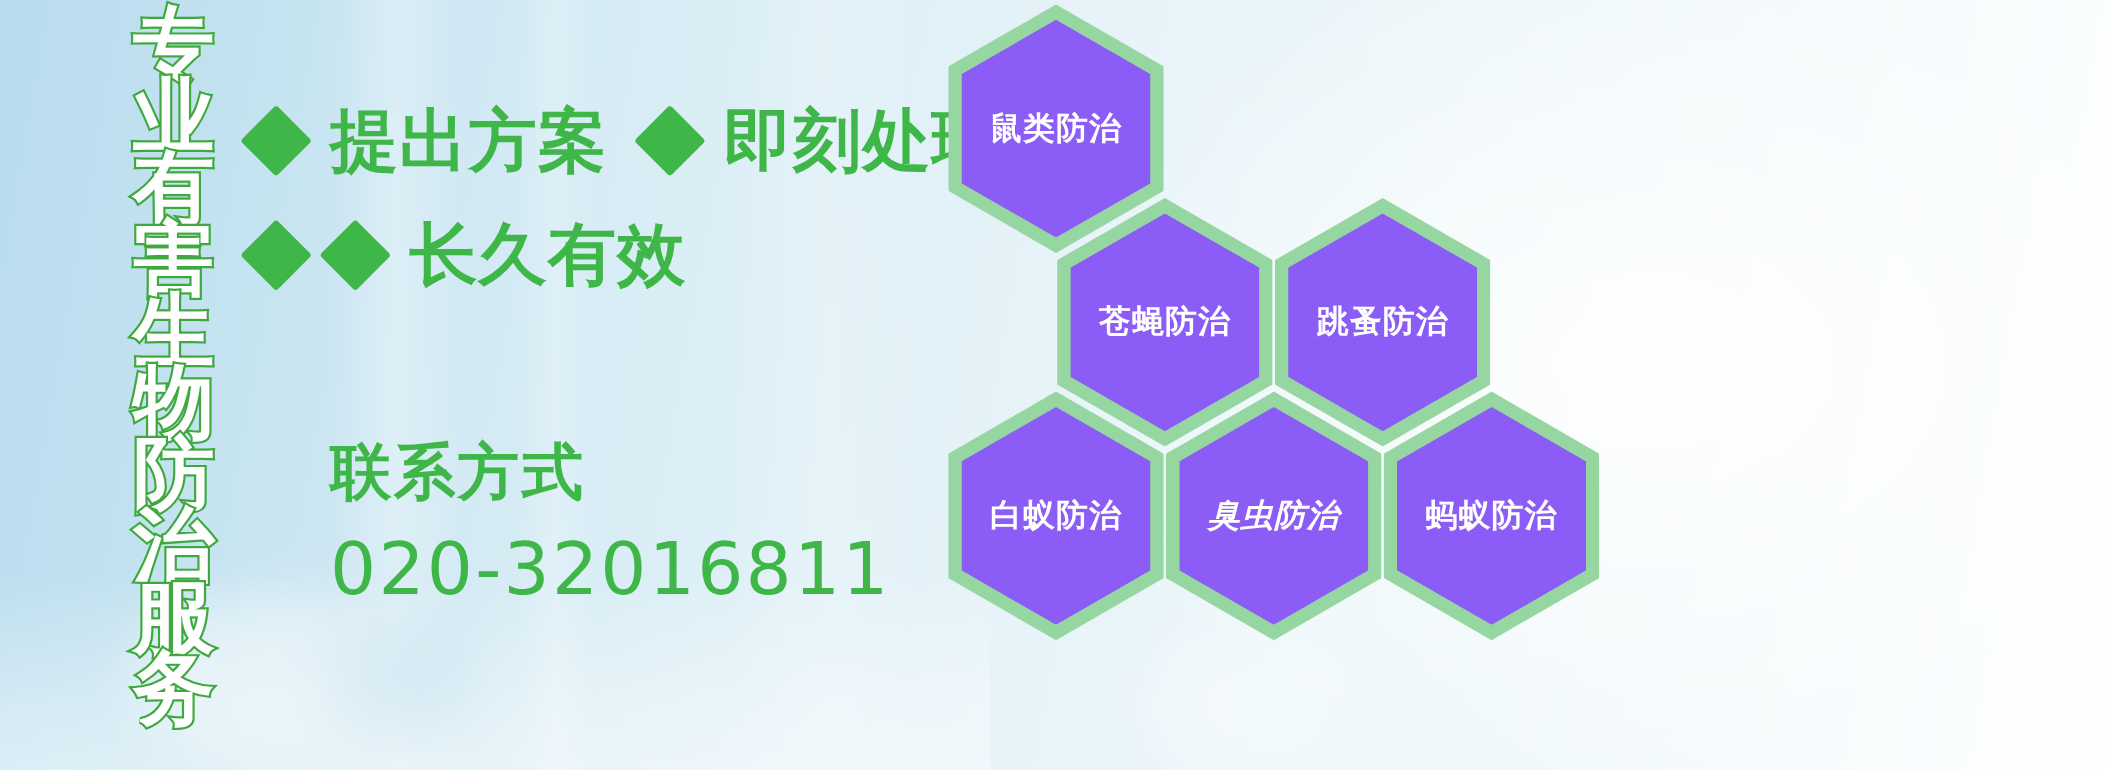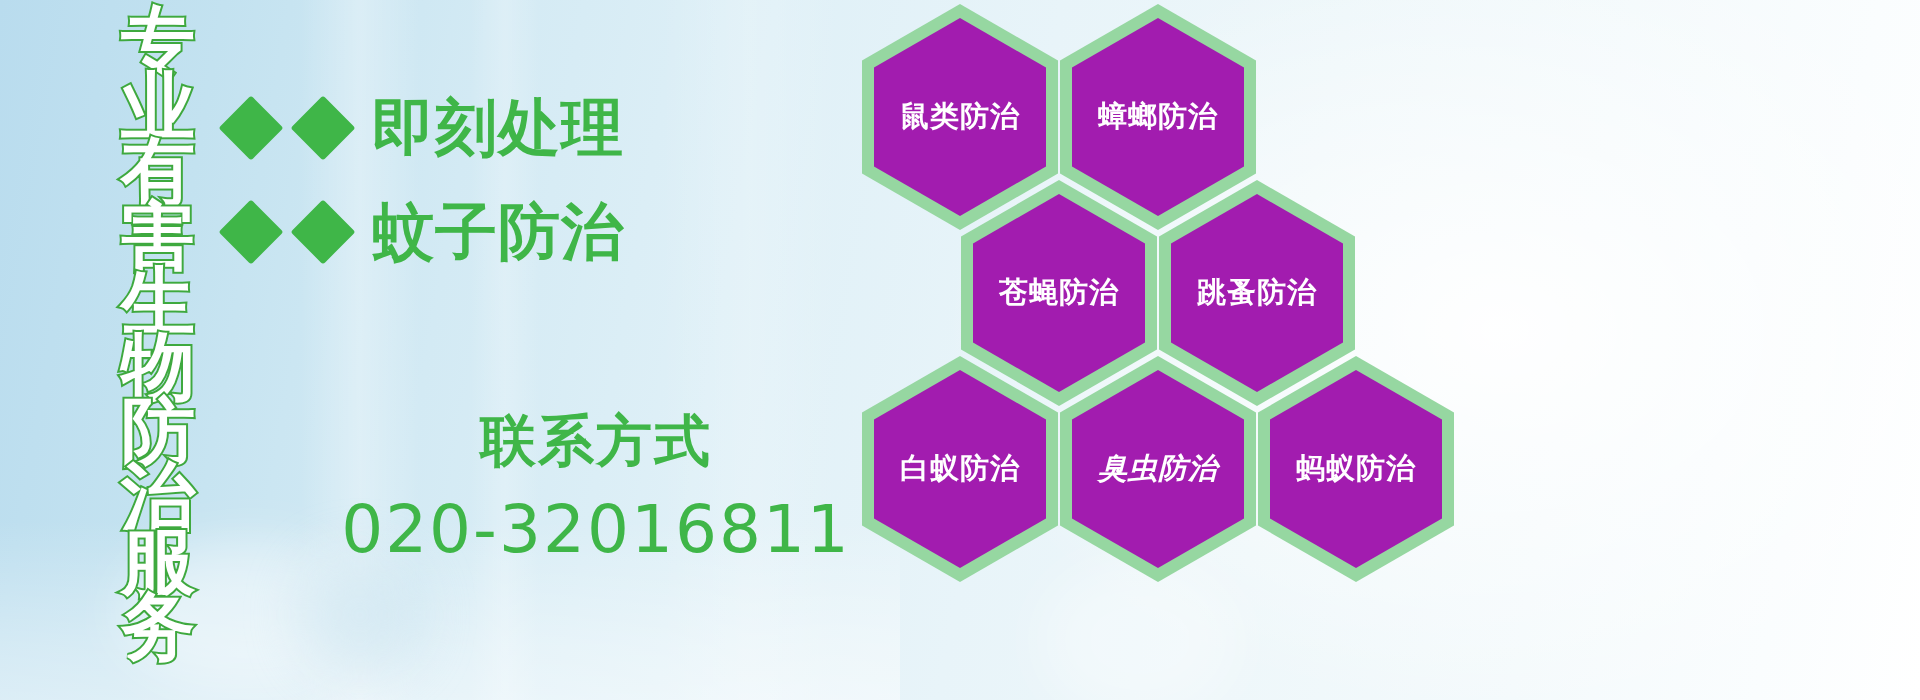--- a/index.html
+++ b/index.html
@@ -64,21 +64,21 @@
   }
   .feature-text{
     font-size:62px;font-weight:bold;color:#3fb648;
     font-family:"DejaVu Sans","Liberation Sans",sans-serif;
     letter-spacing:1px;white-space:nowrap;margin-right:34px;
   }
   .feature-text.last{margin-right:0;}
 
   
   #contact-block{
-    position:absolute;left:316px;top:392px;width:560px;text-align:center;margin-top:12px;
+    position:absolute;left:300px;top:392px;width:560px;text-align:left;
   }
   #contact-title{
     font-size:56px;font-weight:bold;color:#3fb648;
     font-family:"DejaVu Sans","Liberation Sans",sans-serif;
     letter-spacing:2px;margin-bottom:8px;
   }
   .phone{
     font-size:66px;color:#3fb648;font-weight:normal;
     font-family:"DejaVu Sans","Liberation Sans",sans-serif;
     letter-spacing:2px;line-height:1.28;
@@ -86,21 +86,21 @@
 
   
   #honeycomb{position:absolute;left:862px;top:-6px;width:610px;height:712px;}
   .hex{
     position:absolute;width:196px;height:226px;
     display:flex;align-items:center;justify-content:center;
     clip-path:polygon(50% 0%,100% 25%,100% 75%,50% 100%,0% 75%,0% 25%);
     background:#96d7a1;
   }
   .hex-inner{
-    width:172px;height:198px;background:#a21caf;
+    width:172px;height:198px;background:#8b5cf6;
     clip-path:polygon(50% 0%,100% 25%,100% 75%,50% 100%,0% 75%,0% 25%);
     display:flex;align-items:center;justify-content:center;
   }
   .hex-label{
     color:#ffffff;font-size:29px;font-weight:bold;
     font-family:"DejaVu Sans","Liberation Sans",sans-serif;
     letter-spacing:1px;white-space:nowrap;
   }
 </style>
 </head>
@@ -125,46 +125,42 @@
       <div class="vchar">物</div>
       <div class="vchar">防</div>
       <div class="vchar">治</div>
       <div class="vchar">服</div>
       <div class="vchar">务</div>
     </div>
 
   <div id="feature-lines">
       <div class="feature-row">
         <span class="diamond-icon"></span>
+        <span class="feature-text">提出方案</span>
         <span class="diamond-icon"></span>
         <span class="feature-text last">即刻处理</span>
       </div>
       <div class="feature-row">
         <span class="diamond-icon"></span>
         <span class="diamond-icon"></span>
-        <span class="feature-text last">蚊子防治</span>
+        <span class="feature-text last">长久有效</span>
       </div>
     </div>
 
   <div id="contact-block">
     <div id="contact-title">联系方式</div>
     <div id="phone-list">
         <div class="phone">020-32016811</div>
       </div>
   </div>
 
   <div id="honeycomb">
       <div class="hex" style="left: 0px; top: 10px;">
         <div class="hex-inner">
           <span class="hex-label">鼠类防治</span>
-        </div>
-      </div>
-      <div class="hex" style="left: 198px; top: 10px;">
-        <div class="hex-inner">
-          <span class="hex-label">蟑螂防治</span>
         </div>
       </div>
       <div class="hex" style="left: 99px; top: 186px;">
         <div class="hex-inner">
           <span class="hex-label">苍蝇防治</span>
         </div>
       </div>
       <div class="hex" style="left: 0px; top: 362px;">
         <div class="hex-inner">
           <span class="hex-label">白蚁防治</span>

